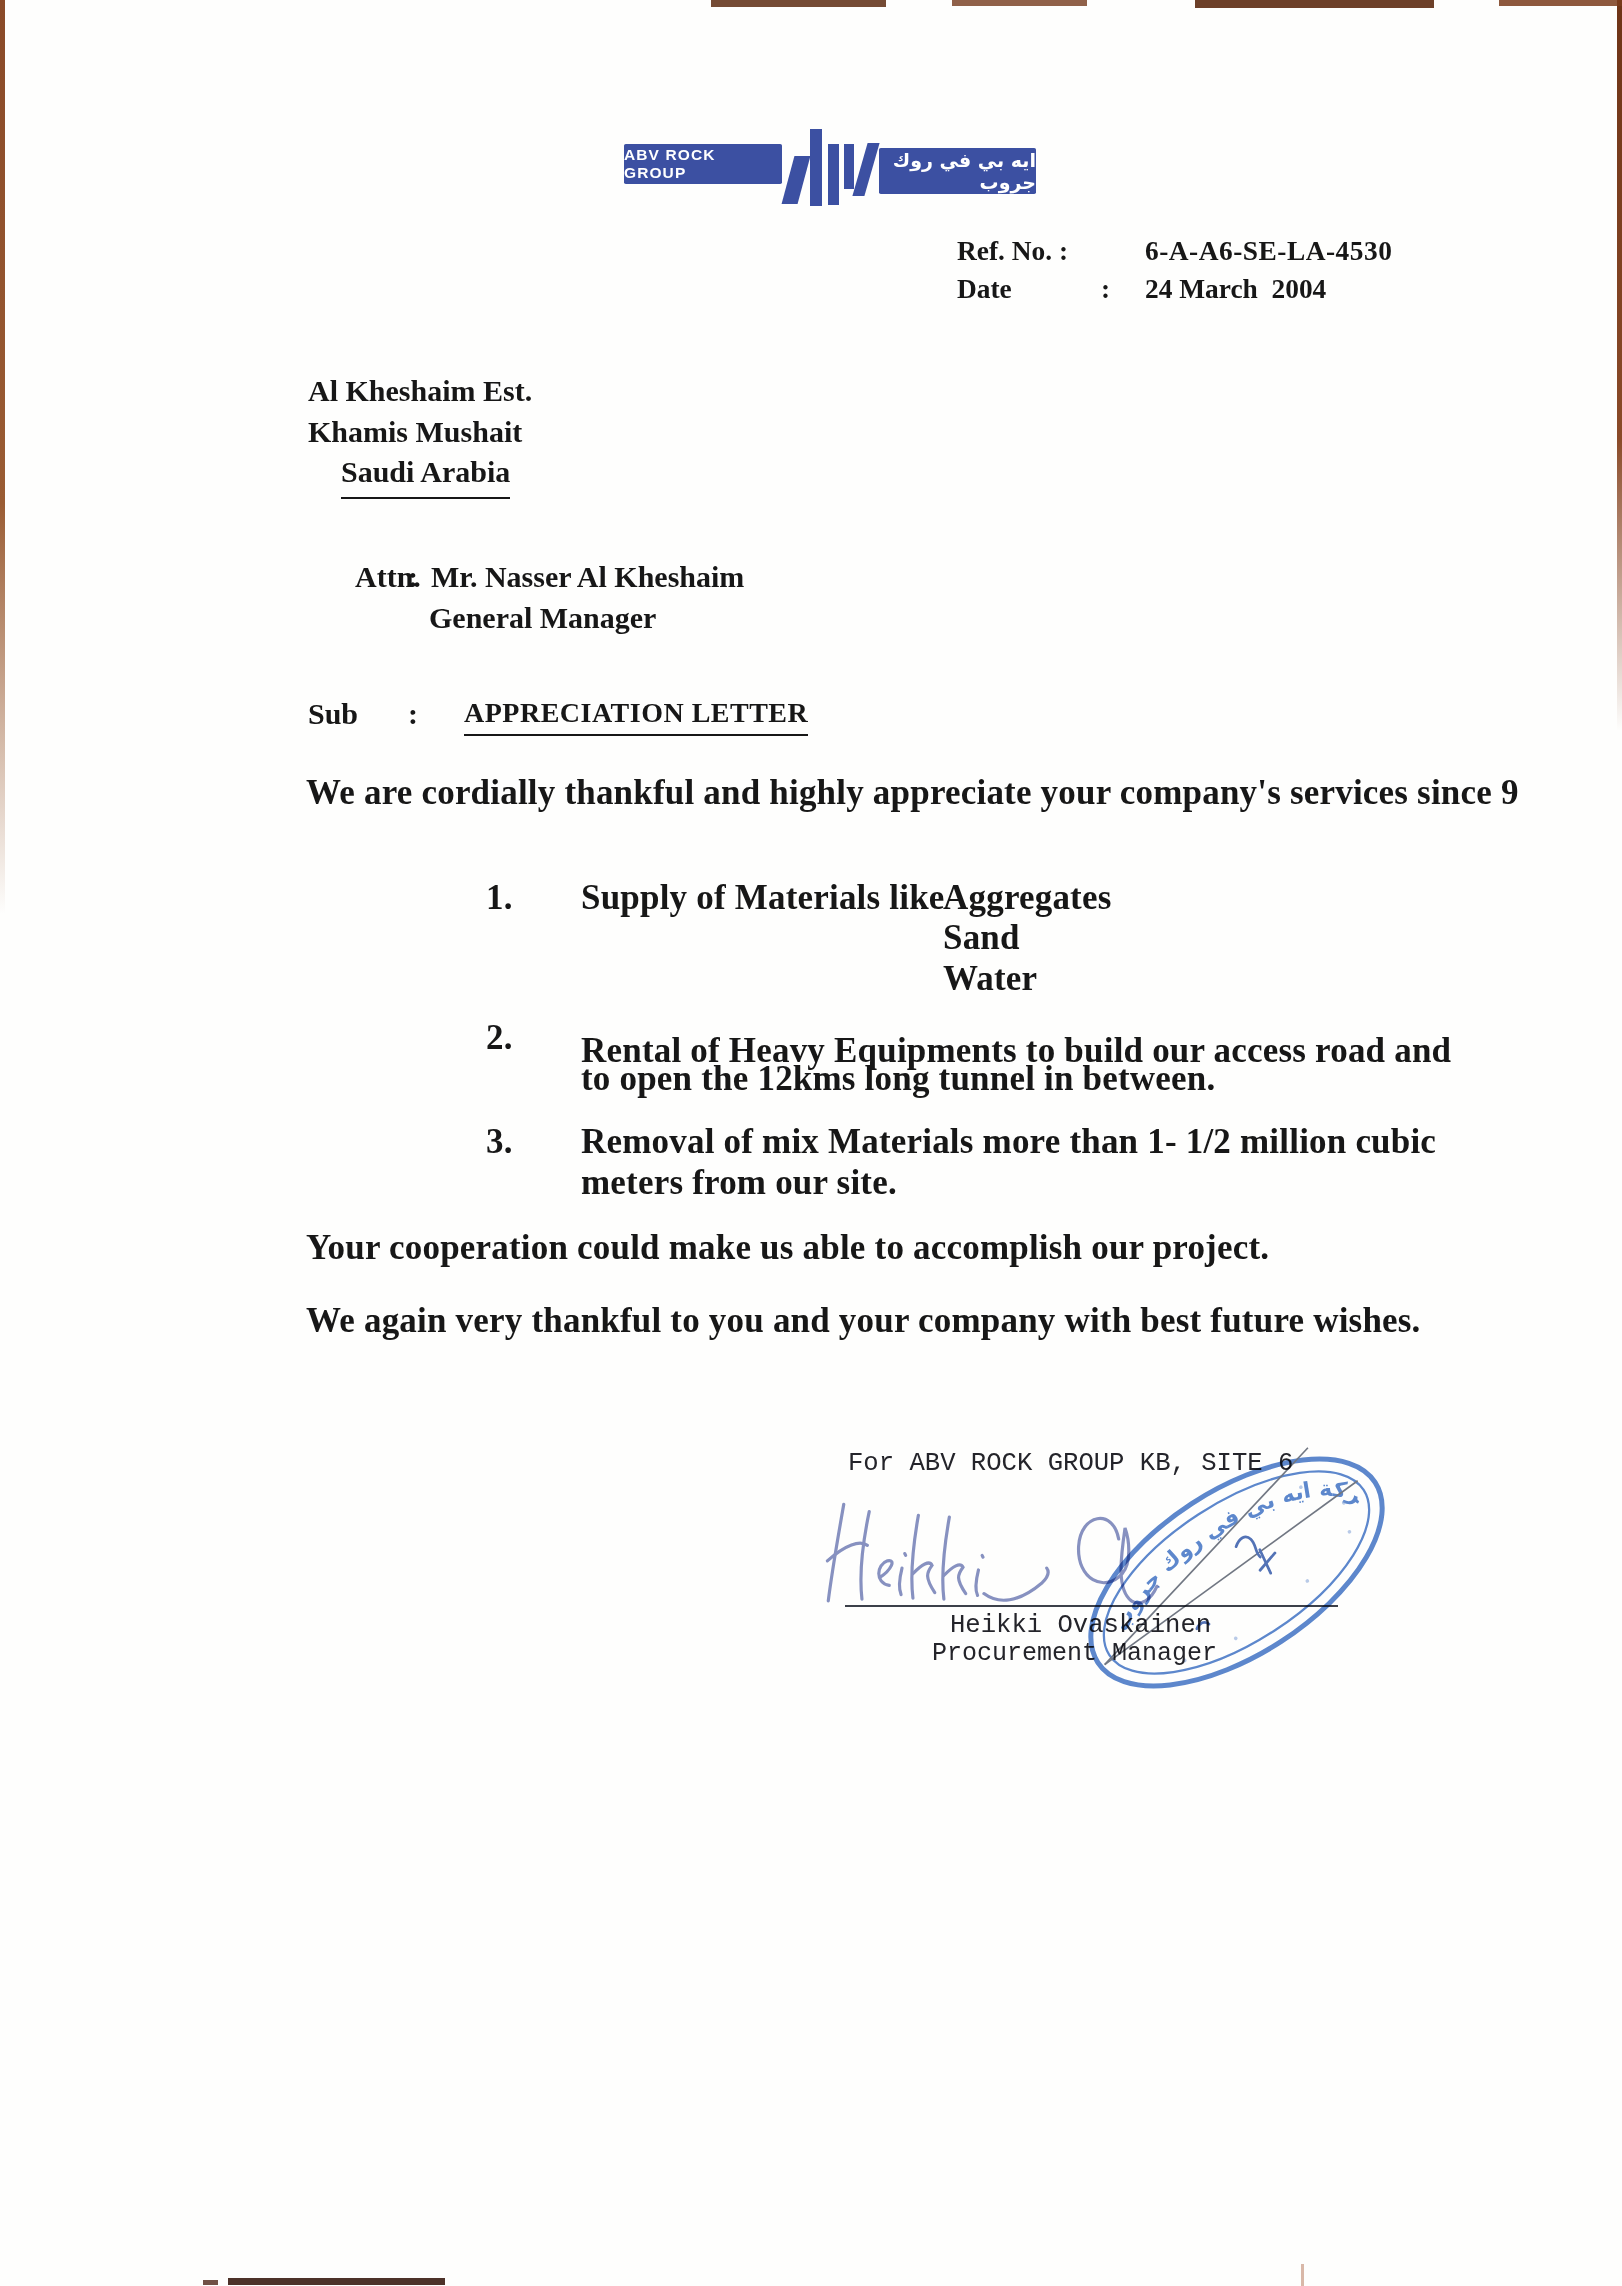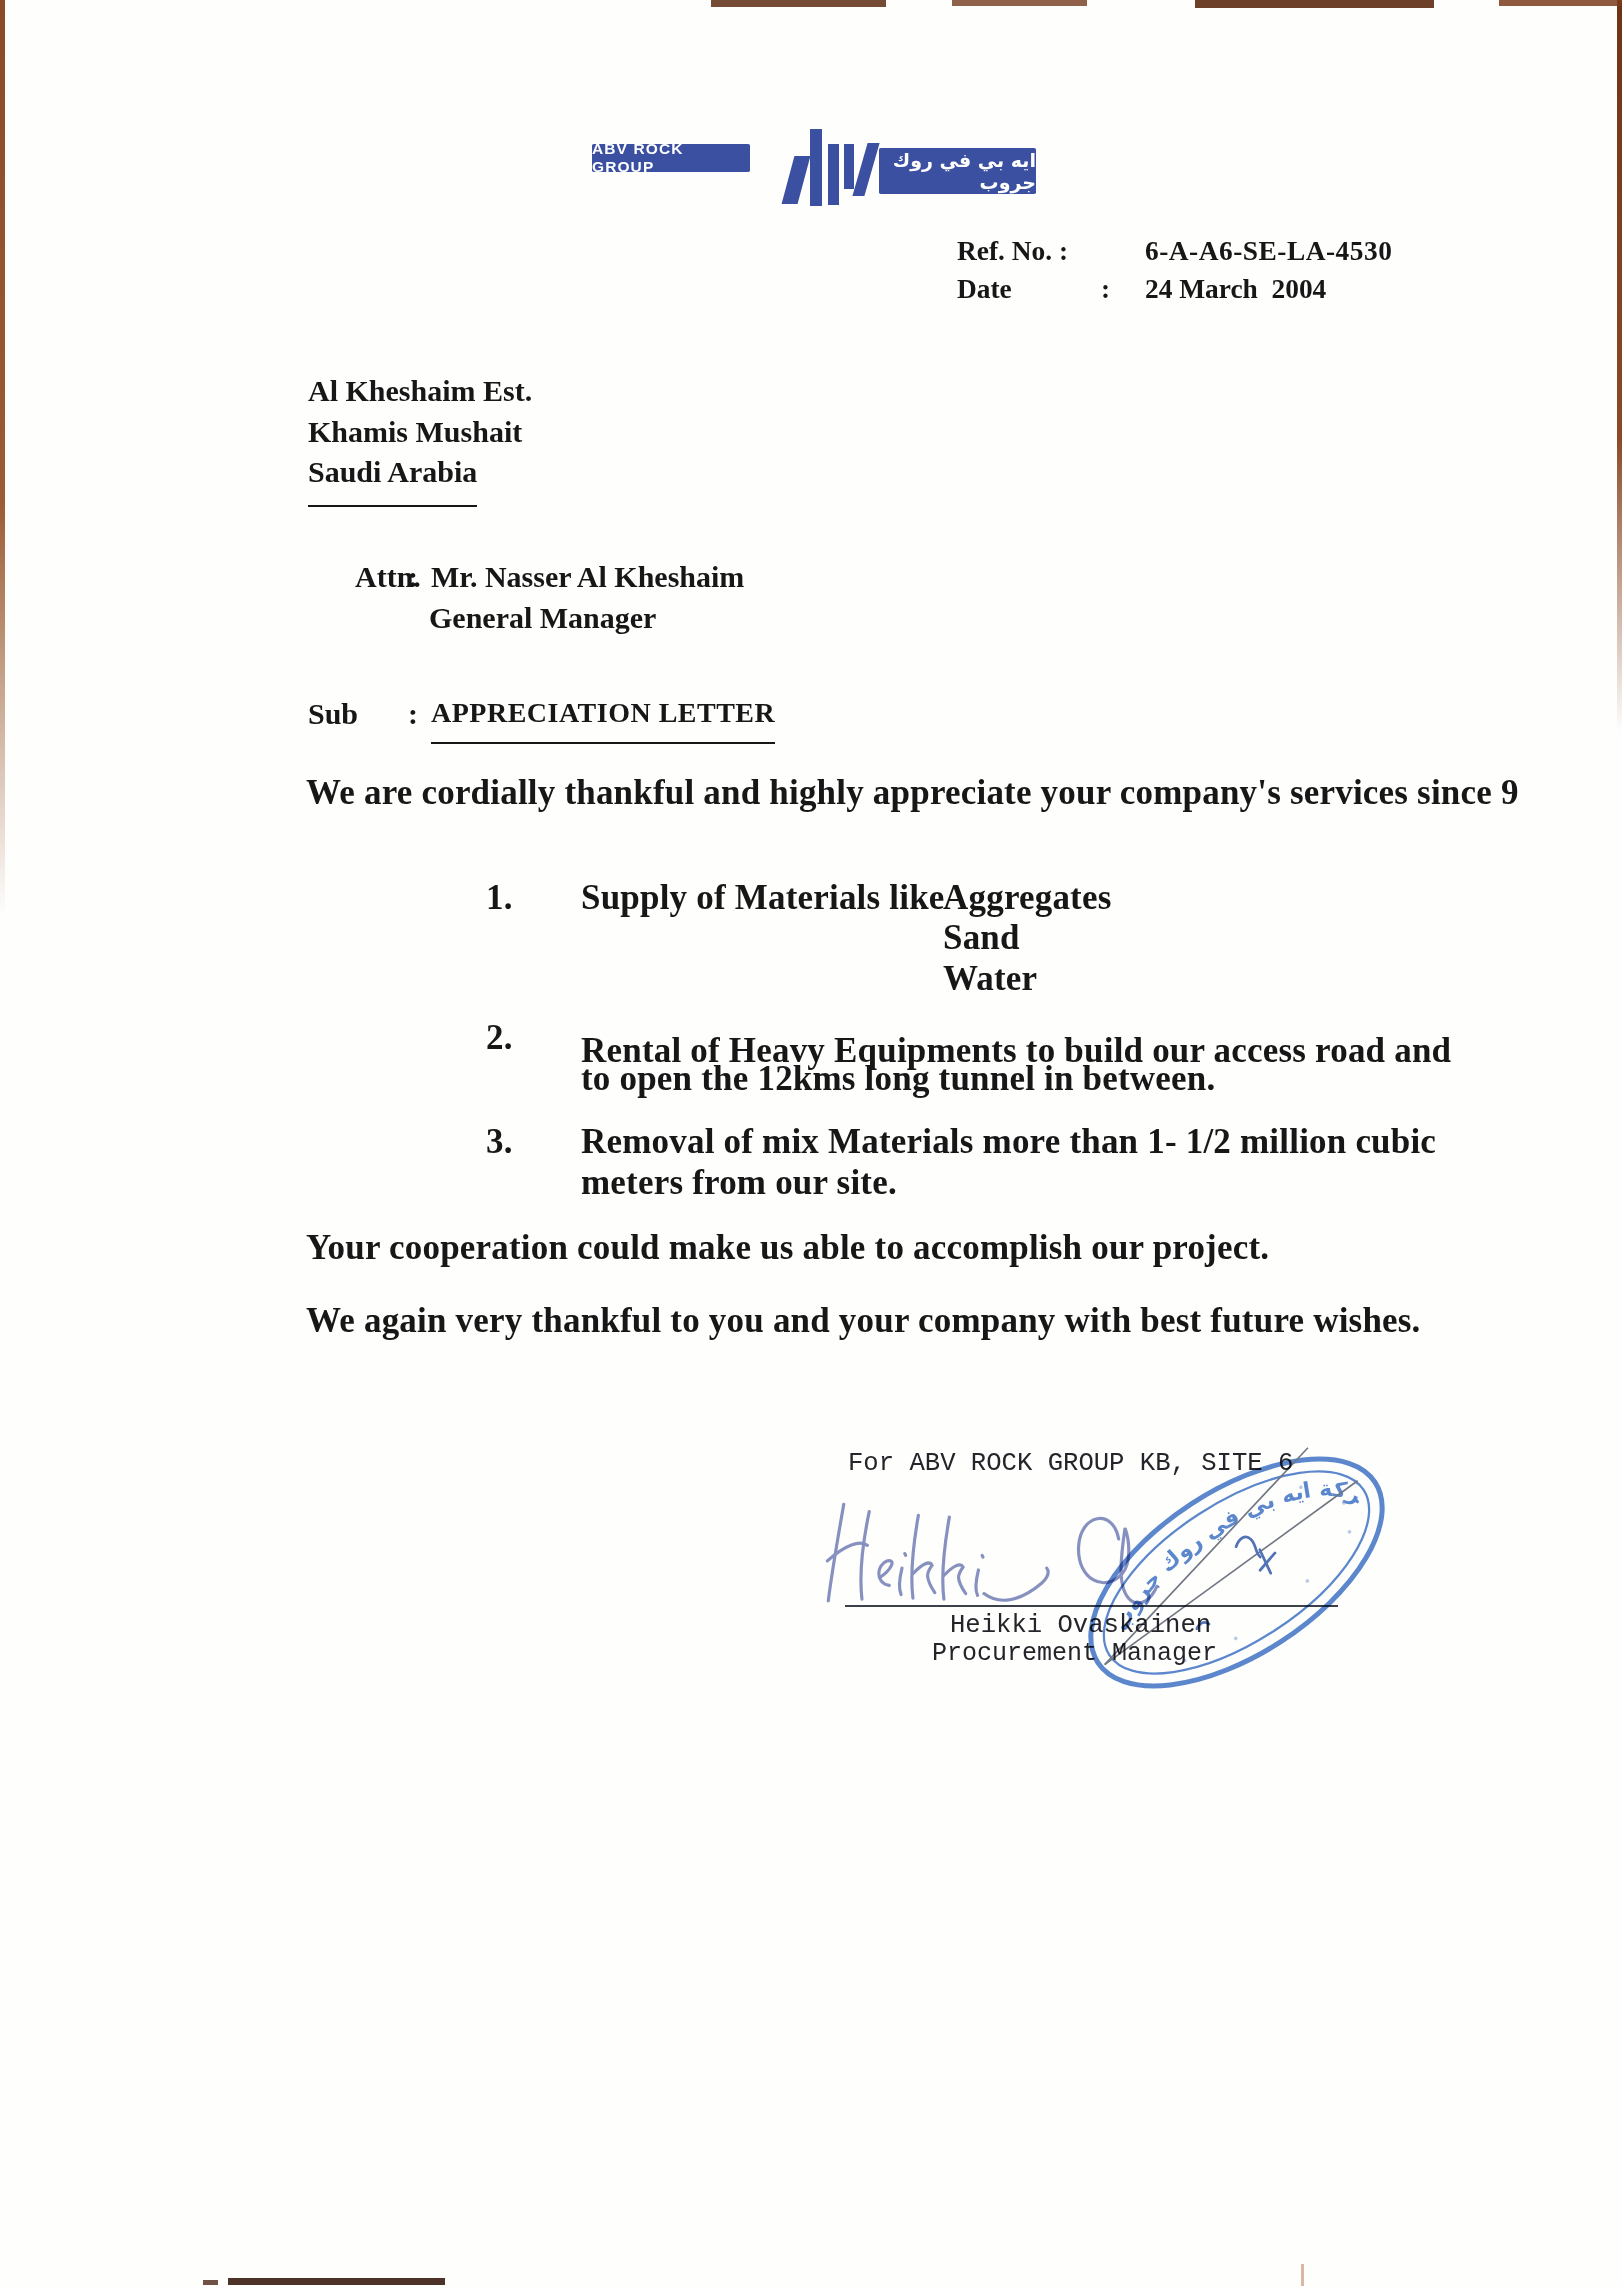--- a/index.html
+++ b/index.html
@@ -8,40 +8,40 @@
   .abs{position:absolute;}
   .serif{font-family:"Liberation Serif",serif;font-weight:700;color:#171717;}
   .mono{font-family:"Liberation Mono","DejaVu Sans Mono",monospace;color:#24242a;font-weight:400;}
   .body-text{font-size:35px;line-height:41px;letter-spacing:0.2px;white-space:pre-wrap;}
   .addr{font-size:30px;line-height:40px;}
   .logo-box{background:#3c50a2;color:#fff;display:flex;align-items:center;justify-content:center;
             border-radius:1.8px;}
   .logo-en{font-family:"Liberation Sans",sans-serif;font-weight:700;font-size:15.5px;letter-spacing:1.1px;}
   .logo-ar{font-family:"DejaVu Sans",sans-serif;font-weight:700;font-size:19px;direction:rtl;}
   .bar{position:absolute;background:#3c50a2;}
-  .u3{border-bottom:2.7px solid #171717;padding-bottom:13px;}
+  .u3{border-bottom:2.7px solid #171717;padding-bottom:5px;margin-left:33px;}
   .edge{position:absolute;pointer-events:none;}
   .stamp-wrap{transform:rotate(-33deg);mix-blend-mode:multiply;opacity:.88;}
 </style>
 </head>
 <body>
 
 <div class="page">
 
   <div class="edge" style="left:0;top:0;width:4.6px;height:914px;background:linear-gradient(#8a4a28,#9a5c33 55%,rgba(154,92,51,0));"></div>
   <div class="edge" style="right:0;top:0;width:6.4px;height:731px;background:linear-gradient(#6e3417,#8a4a28 60%,rgba(138,74,40,0));"></div>
   <div class="edge" style="left:711px;top:0;width:175px;height:7.3px;background:#5d2b12;opacity:.85;"></div>
   <div class="edge" style="left:952px;top:0;width:135px;height:5.5px;background:#74391c;opacity:.8;"></div>
   <div class="edge" style="left:1195px;top:0;width:239px;height:8.2px;background:#5d2b12;opacity:.9;"></div>
   <div class="edge" style="left:1499px;top:0;width:124px;height:6.4px;background:#7a3c1c;opacity:.85;"></div>
   <div class="edge" style="left:228px;top:2278px;width:217px;height:7.3px;background:#3a1c12;opacity:.9;"></div>
   <div class="edge" style="left:203px;top:2280px;width:14.6px;height:4.6px;background:#4e2417;opacity:.8;"></div>
   <div class="edge" style="left:1301px;top:2264px;width:2.7px;height:22px;background:#d9b8a8;"></div>
 
-  <div class="abs logo-box" style="left:592px;top:144px;width:158px;height:28px;">
+  <div class="abs logo-box" style="left:624px;top:144px;width:158px;height:40px;">
     <span class="logo-en">ABV ROCK GROUP</span>
   </div>
   <div>
     <div class="bar" style="left:788px;top:156px;width:15.5px;height:48px;transform:skewX(-15deg);"></div>
     <div class="bar" style="left:810px;top:129px;width:12px;height:77px;"></div>
     <div class="bar" style="left:828px;top:144px;width:11px;height:61px;"></div>
     <div class="bar" style="left:844px;top:144px;width:10px;height:45px;"></div>
     <div class="bar" style="left:860px;top:143px;width:12px;height:53px;transform:skewX(-16deg);"></div>
   </div>
   <div class="abs logo-box" style="left:879px;top:148px;width:157px;height:46px;">

